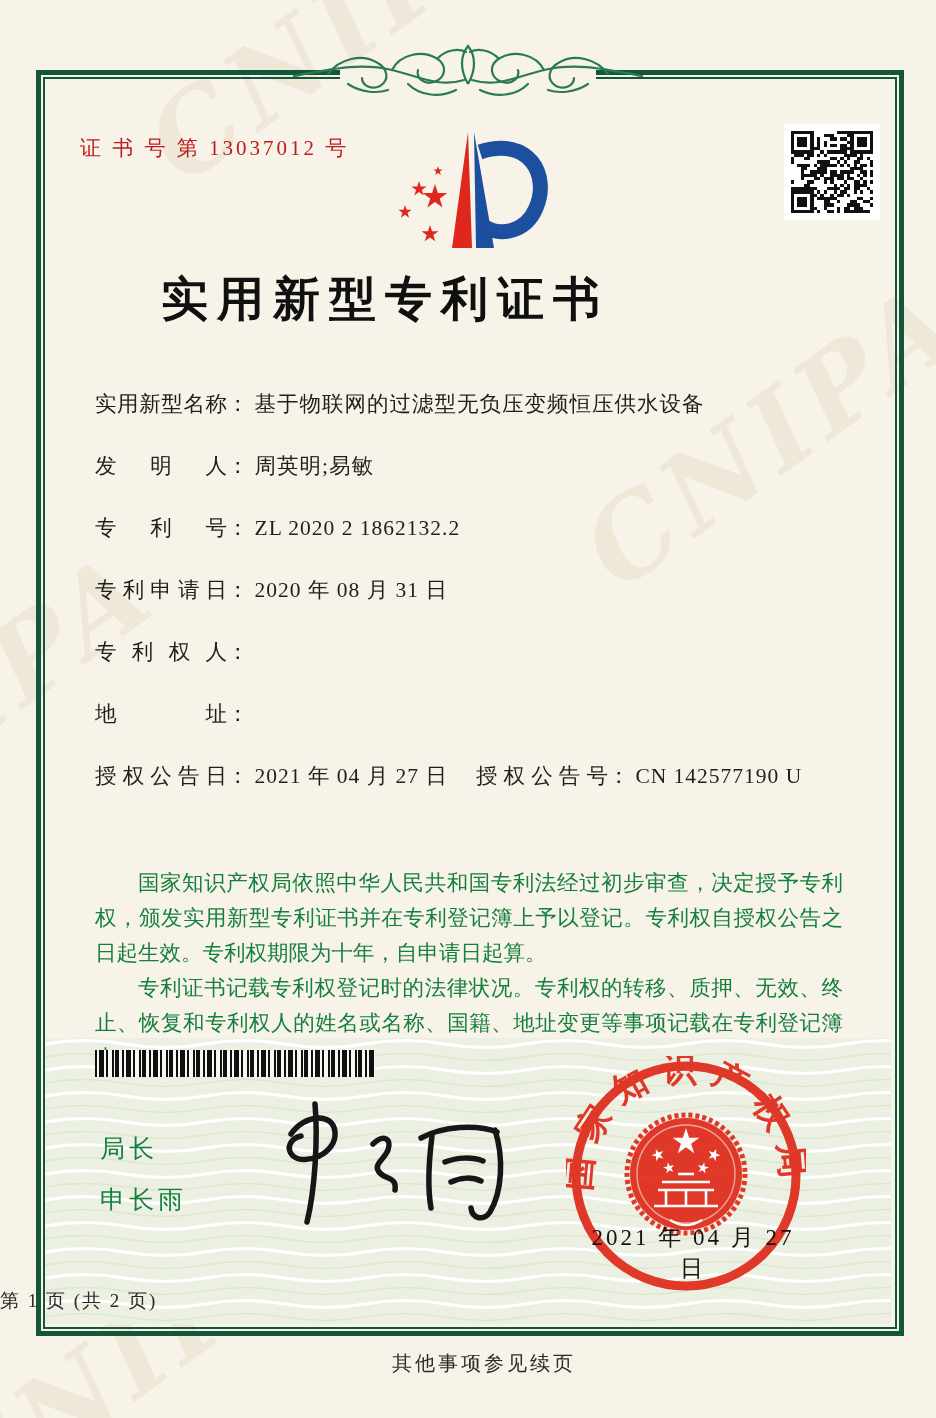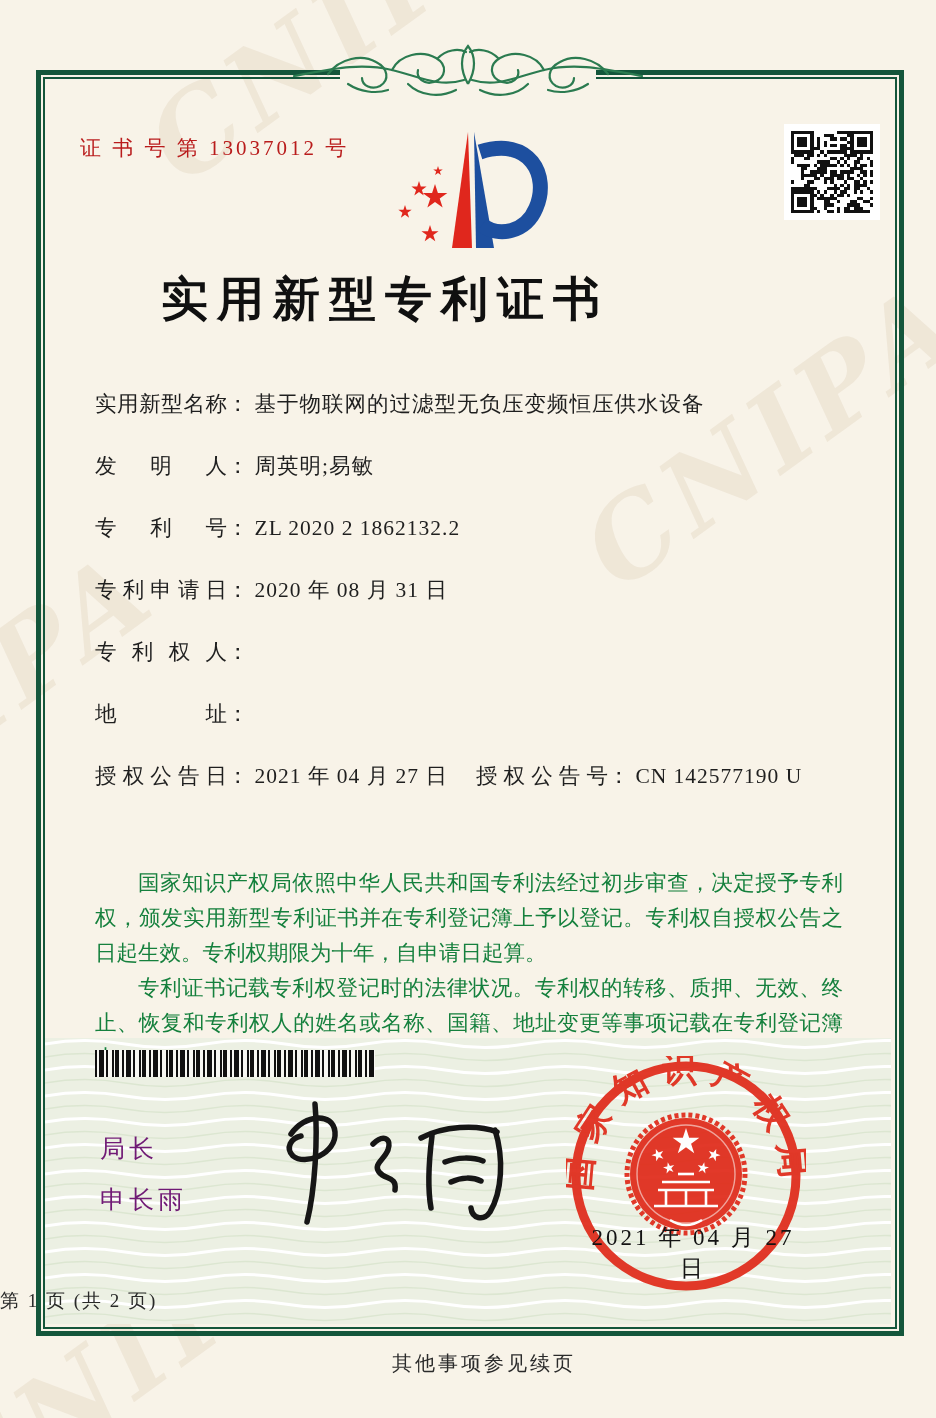--- a/index.html
+++ b/index.html
@@ -37,21 +37,21 @@
   .body-text{position:absolute;left:95px;top:858px;width:748px;z-index:3;font-size:21.5px;
              line-height:35px;color:#15803d;text-align:justify;margin-top:8px;}
   .body-text p{margin:0;text-indent:2em;}
   
   .barcode{position:absolute;left:95px;top:1050px;width:280px;height:27px;z-index:3;
      background:repeating-linear-gradient(90deg,#101010 0 2px,#f7f7f2 2px 4px,#101010 4px 9px,
        #f7f7f2 9px 11px,#101010 11px 13px,#f7f7f2 13px 17px,#101010 17px 19px,#f7f7f2 19px 20px,
        #101010 20px 24px,#f7f7f2 24px 27px);}
   
   .sig-labels{position:absolute;left:100px;top:1132px;z-index:3;
-              font-family:"Liberation Sans","DejaVu Sans",sans-serif;font-size:25px;color:#701a75;}
+              font-family:"Liberation Sans","DejaVu Sans",sans-serif;font-size:25px;color:#15803d;}
   .sig-labels div{margin-bottom:18px;letter-spacing:4px;}
   .signature{position:absolute;left:245px;top:1098px;z-index:3;}
   
   .seal{position:absolute;left:566px;top:1056px;z-index:4;}
   .seal-date{position:absolute;left:578px;top:1222px;width:230px;text-align:center;z-index:5;
              font-size:23px;letter-spacing:3px;color:#131313;}
   
   .pageno{position:absolute;left:0;top:1288px;width:936px;text-align:left;font-size:19px;
           letter-spacing:2px;color:#2a2a2a;z-index:3;}
   .contnote{position:absolute;left:0;top:1350px;width:936px;text-align:center;font-size:20px;

